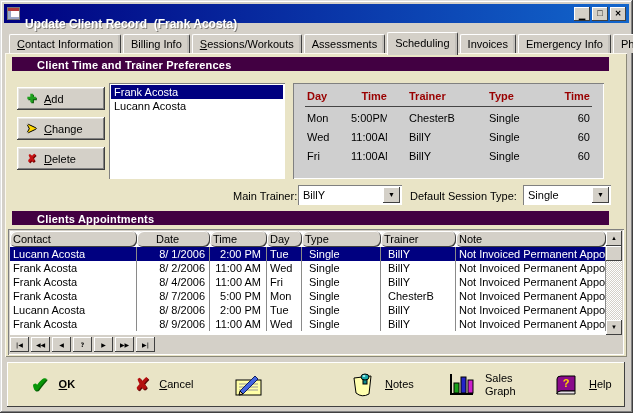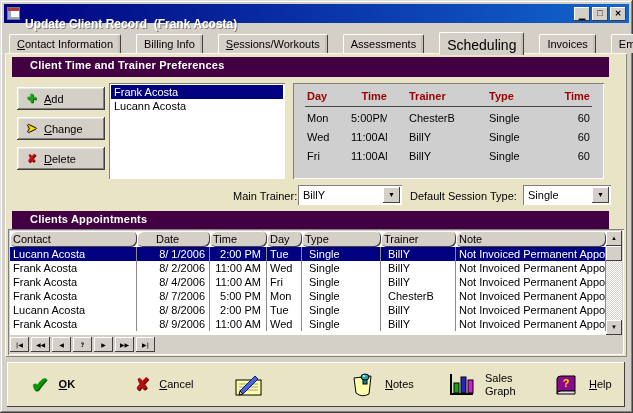--- a/index.html
+++ b/index.html
@@ -30,32 +30,32 @@
   .app-icon{width:13px;height:13px;margin-right:5px;background:#fff;border:1px solid #777;
     box-shadow:inset 0 3px 0 #b23a3a,inset 3px -2px 0 #9aa8c8;}
   .title{color:#fff;font-weight:bold;font-size:12px;white-space:pre;text-shadow:1px 1px 0 rgba(0,0,0,.4);margin-top:20px;}
   .tb-btns{margin-left:auto;display:flex;align-items:center;}
   .tb-btn{width:16px;height:14px;background:var(--chrome-bg);text-align:center;line-height:13px;
     font-size:8px;font-weight:bold;margin-left:2px;box-shadow:inset -1px -1px 0 #404040,inset 1px 1px 0 #fff;cursor:default;}
   .tb-btn.min span{position:relative;top:2px;}
 
   
   .tab-bar{position:absolute;left:9px;top:30px;height:23px;display:flex;align-items:flex-end;z-index:3;}
-  .tab{height:19px;padding:3px 7px 0;background:var(--chrome-bg);margin-right:15px;white-space:nowrap;
+  .tab{height:19px;padding:3px 7px 0;background:var(--chrome-bg);margin-right:2px;white-space:nowrap;
     border-top:1px solid #fff;border-left:1px solid #fff;border-right:1px solid #404040;
     box-shadow:inset -2px 0 0 #80808033;border-radius:2px 2px 0 0;cursor:default;}
   .tab.active{height:23px;padding-top:4px;background:var(--chrome-bg);position:relative;z-index:4;margin-bottom:-2px;
-    font-size:14px;}
+    font-size:11px;}
 
   
   .page{position:absolute;left:5px;top:53px;width:622px;height:304px;background:var(--content-bg);
     box-shadow:inset 1px 1px 0 #fbf8ee,inset -1px -1px 0 #8a8878;z-index:2;}
 
-  .section-hdr{position:absolute;height:20px;background:var(--section-header-bg);color:#fff;
-    font-weight:bold;line-height:16px;padding-left:18px;letter-spacing:.2px;}
+  .section-hdr{position:absolute;height:14px;background:var(--section-header-bg);color:#fff;
+    font-weight:bold;line-height:16px;padding-left:25px;letter-spacing:.2px;}
   #hdr1{left:7px;top:4px;width:597px;}
   #hdr2{left:7px;top:158px;width:597px;}
 
   
   .side-btn{position:absolute;left:12px;width:88px;height:23px;background:var(--chrome-bg);
     display:flex;align-items:center;padding-left:7px;cursor:default;}
   #btn-add{top:34px;} #btn-change{top:64px;} #btn-delete{top:94px;}
   .side-btn .ico{width:15px;margin-right:5px;text-align:center;font-size:11px;font-weight:bold;}
   .ico-add{color:#1fa11f;text-shadow:1px 1px 0 #0a5a0a;}
   .ico-change{color:#ffd700;text-shadow:-1px 0 0 #000,1px 0 0 #000,0 -1px 0 #000,0 1px 0 #000;font-size:12px;}

